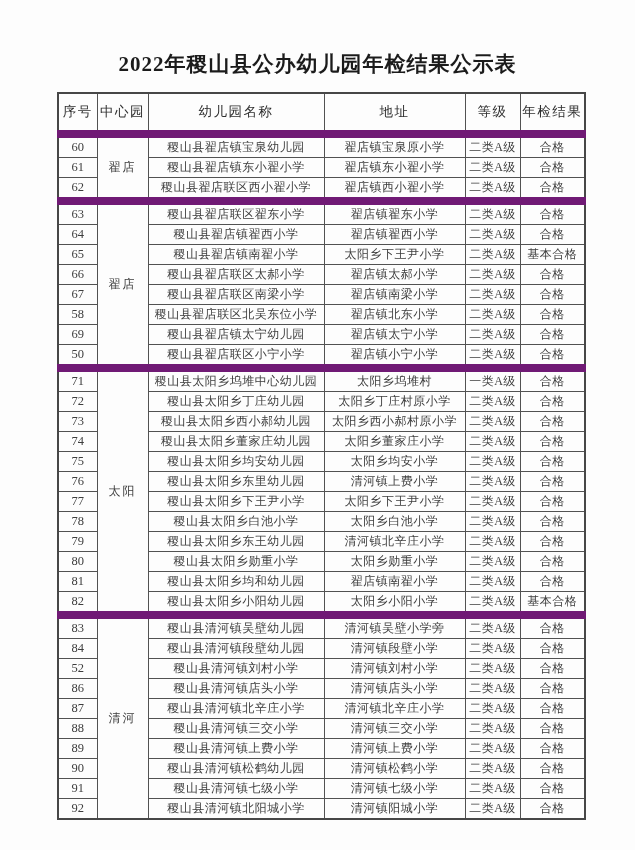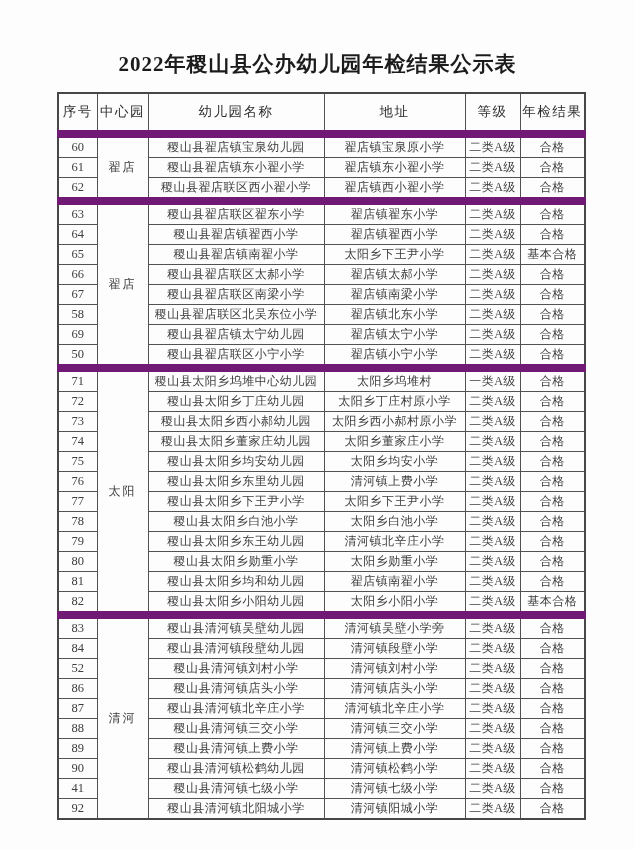--- a/index.html
+++ b/index.html
@@ -315,21 +315,21 @@
           <td class="result-cell">合格</td>
         </tr>
         <tr>
           <td class="seq-cell">90</td>
           <td class="name-cell">稷山县清河镇松鹤幼儿园</td>
           <td class="addr-cell">清河镇松鹤小学</td>
           <td class="grade-cell">二类A级</td>
           <td class="result-cell">合格</td>
         </tr>
         <tr>
-          <td class="seq-cell">41</td>
+          <td class="seq-cell">91</td>
           <td class="name-cell">稷山县清河镇七级小学</td>
           <td class="addr-cell">清河镇七级小学</td>
           <td class="grade-cell">二类A级</td>
           <td class="result-cell">合格</td>
         </tr>
         <tr>
           <td class="seq-cell">92</td>
           <td class="name-cell">稷山县清河镇北阳城小学</td>
           <td class="addr-cell">清河镇阳城小学</td>
           <td class="grade-cell">二类A级</td>

